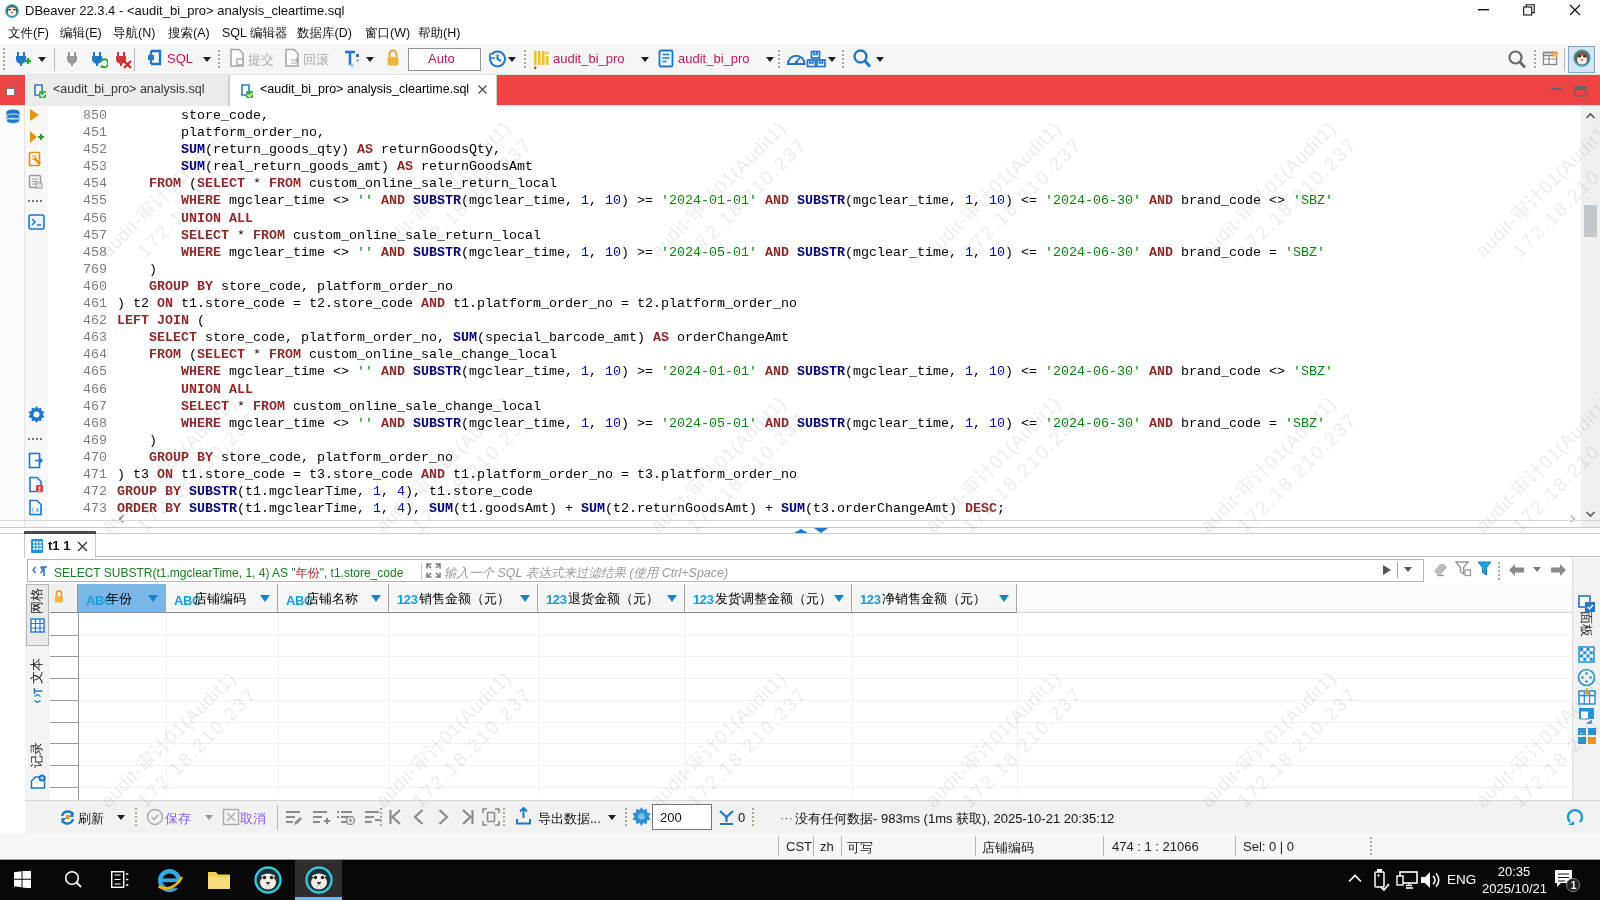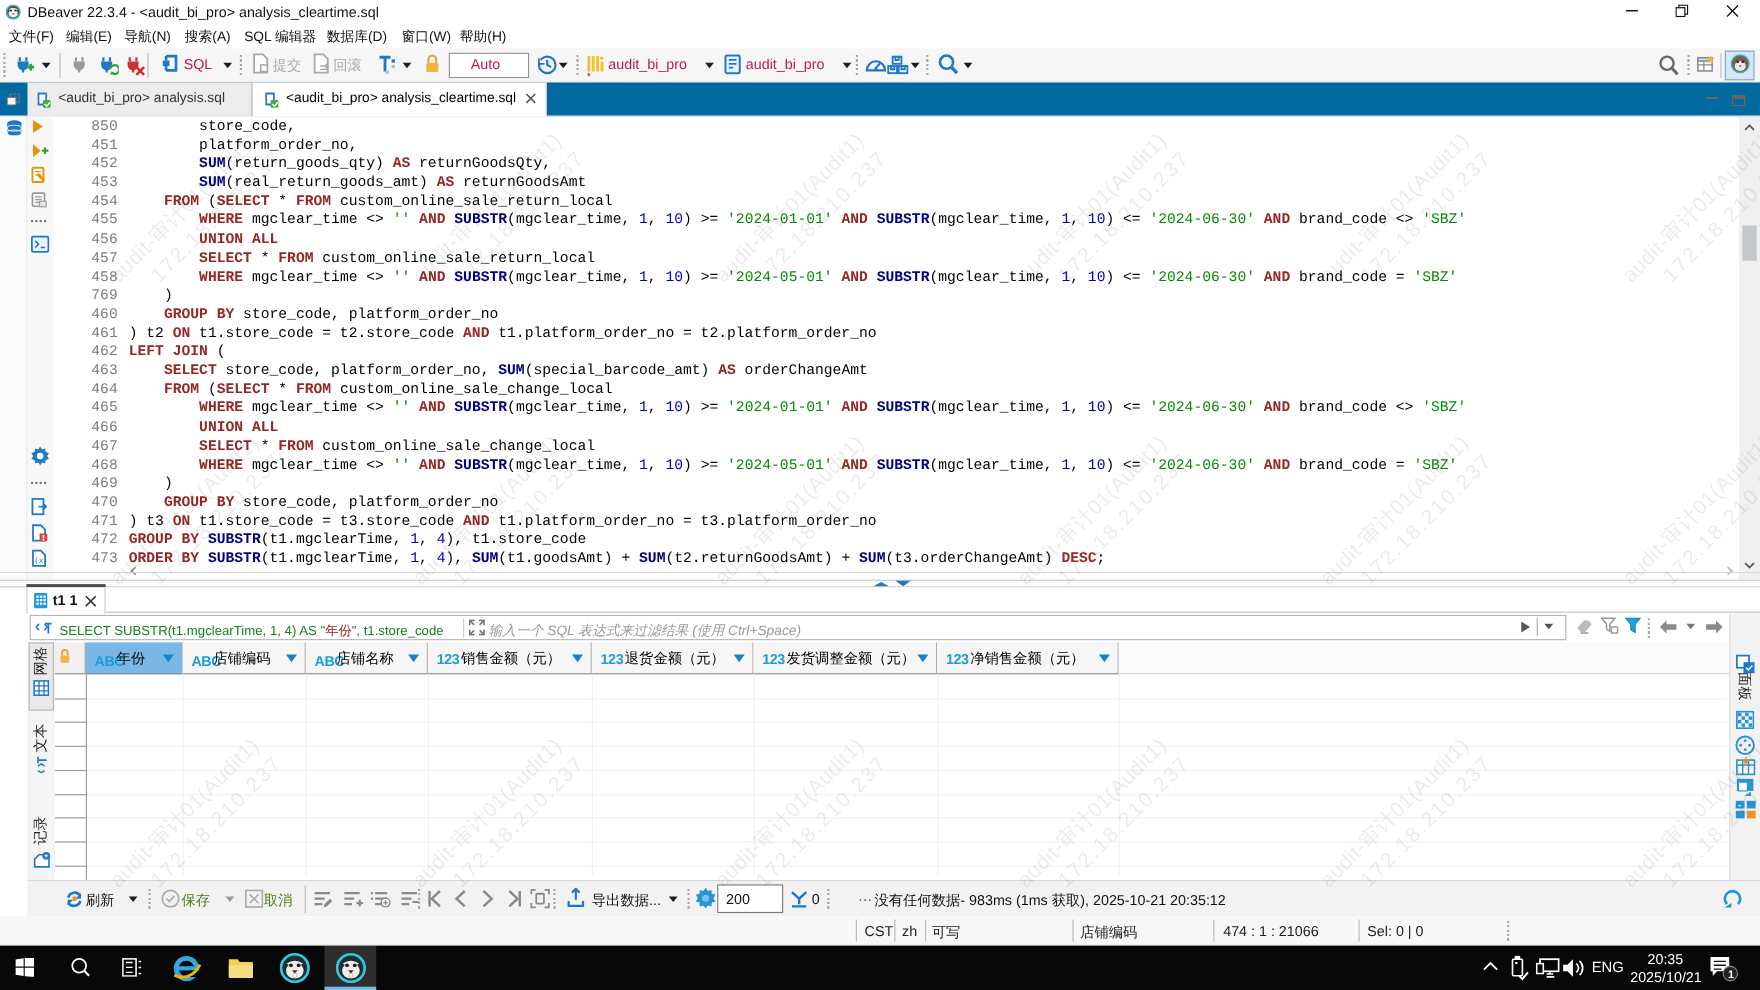--- a/index.html
+++ b/index.html
@@ -13,21 +13,21 @@
 #menu{position:absolute;left:0;top:22px;width:1600px;height:22px;background:#fff;font-size:12.5px;color:#111}
 #menu span{position:absolute;top:3px}
 
 #tbar{position:absolute;left:0;top:44px;width:1600px;height:31px;background:#f6f6f6;border-bottom:1px solid #e3e3e3}
 #tbar .t{position:absolute;font-size:13px;color:#be185d}
 #tbar .g{color:#a9a9a9}
 .vsep{position:absolute;width:1px;background:#b9b9b9;top:4px;height:23px}
 .dsep{position:absolute;width:2px;top:6px;height:19px;background-image:repeating-linear-gradient(#b0a894 0 2px,transparent 2px 4px)}
 .arr{position:absolute;width:0;height:0;border-left:4px solid transparent;border-right:4px solid transparent;border-top:5px solid #1e1e1e}
 
-#tabs{position:absolute;left:0;top:75px;width:1600px;height:31px;background:#0369a1;border-bottom:1px solid #e7e7e7}
+#tabs{position:absolute;left:0;top:75px;width:1600px;height:31px;background:#ef4444;border-bottom:1px solid #e7e7e7}
 .tab{position:absolute;top:0;height:31px;font-size:12.5px}
 
 #ed{position:absolute;left:0;top:106px;width:1600px;height:421px;background:#fff}
 #lstrip{position:absolute;left:0;top:0;width:25px;height:421px;background:#fbfbfb;border-right:1px solid #e4e4e4}
 #ruler{position:absolute;left:25px;top:0;width:23px;height:421px;background:#f8f8f8}
 .cl{height:17.1px;white-space:pre;font-family:"Liberation Mono",monospace;font-size:13.33px;line-height:17.1px}
 .ln{position:absolute;left:48px;width:59px;text-align:right;color:#7d7d7d;display:inline-block}
 .cc{position:absolute;left:117px}
 .k{color:#932827}
 .f{color:#000080;font-weight:bold}
@@ -45,21 +45,21 @@
 #grid{position:absolute;left:23px;top:50px;width:1524px;height:216px;background:#fff}
 .hcell{position:absolute;top:0;height:29px;background:#f6f6f6;border-right:1px solid #a8a8a8;border-bottom:1px solid #8a8a8a;font-size:13px;color:#000}
 .hcell .tp{color:#1b9dd9;font-size:13px;font-weight:bold;letter-spacing:-0.4px}
 .hcell .fl{position:absolute;right:7px;top:11px;width:0;height:0;border-left:5.5px solid transparent;border-right:5.5px solid transparent;border-top:7px solid #1583c5}
 .colline{position:absolute;top:29px;width:1px;height:183px;background:#f0f0f0}
 
 #rsideR{position:absolute;left:1547px;top:24px;width:28px;height:242px;background:#f2f2f2;border-left:1px solid #ddd}
 
 #rbar{position:absolute;left:25px;top:800px;width:1575px;height:33px;background:#f2f2f2;border-top:1px solid #d8d8d8}
 #rbar .t{position:absolute;font-size:13px;color:#111;top:9px}
-#rbar .g{color:#4d7c0f}
+#rbar .g{color:#8b5cf6}
 
 #sbar{position:absolute;left:0;top:833px;width:1600px;height:27px;background:#f7f7f7;border-bottom:1px solid #9a9a9a;font-size:13px;color:#222}
 #sbar span{position:absolute;top:6px}
 #sbar .sv{position:absolute;top:3px;width:1px;height:20px;background:#b5b5b5}
 
 #task{position:absolute;left:0;top:860px;width:1600px;height:40px;background:#080808}
 
 #wmwrap{position:absolute;left:0;top:0;width:1600px;height:860px;overflow:hidden;pointer-events:none}
 .wmi{position:absolute;transform:rotate(-45deg);transform-origin:0 0;color:rgba(60,60,70,.10);font-size:19px;line-height:26px;letter-spacing:.5px;white-space:nowrap}
 .wmi .wm2{margin-left:26px;letter-spacing:2px}

